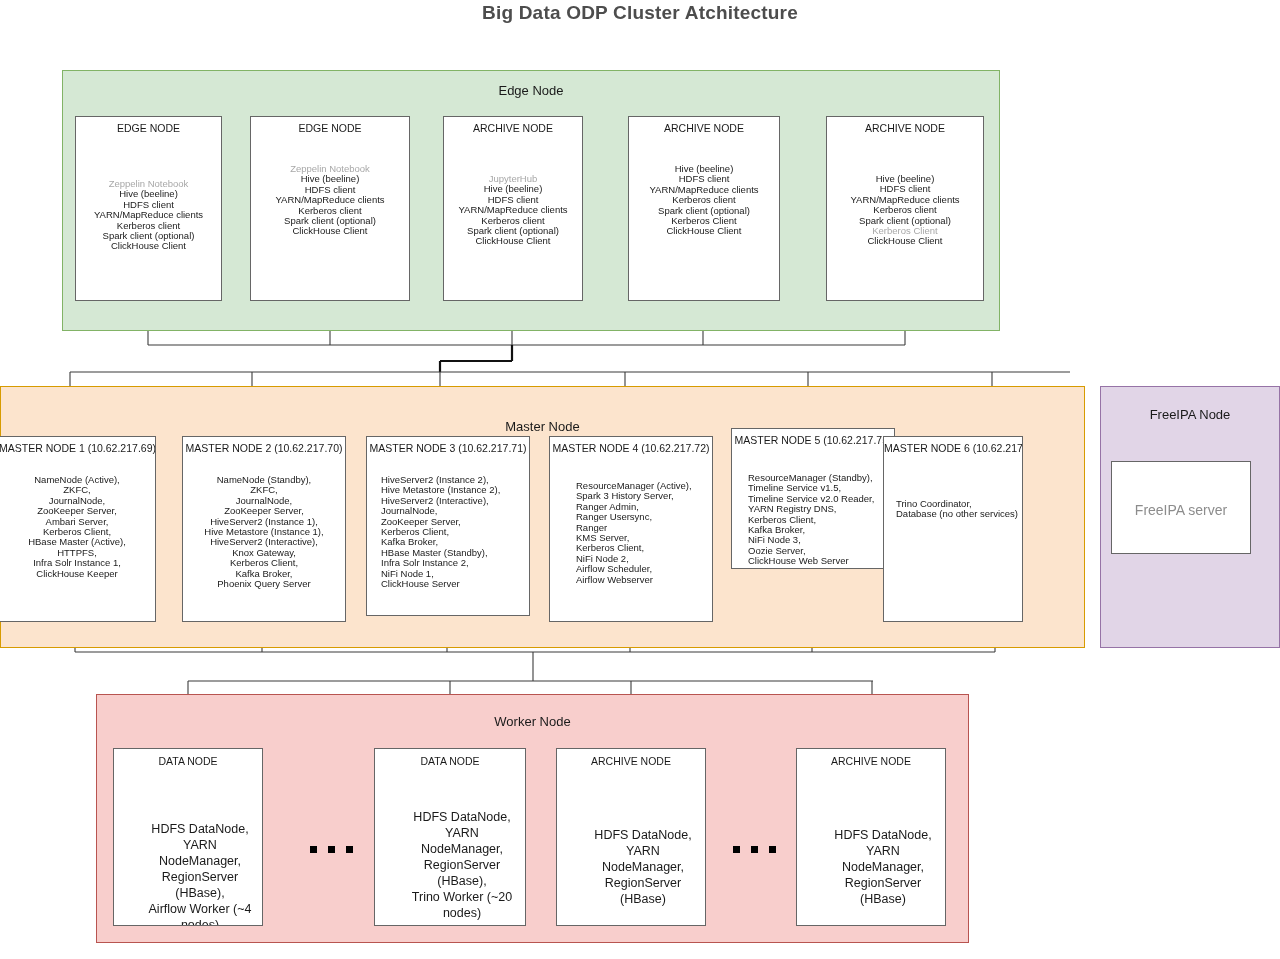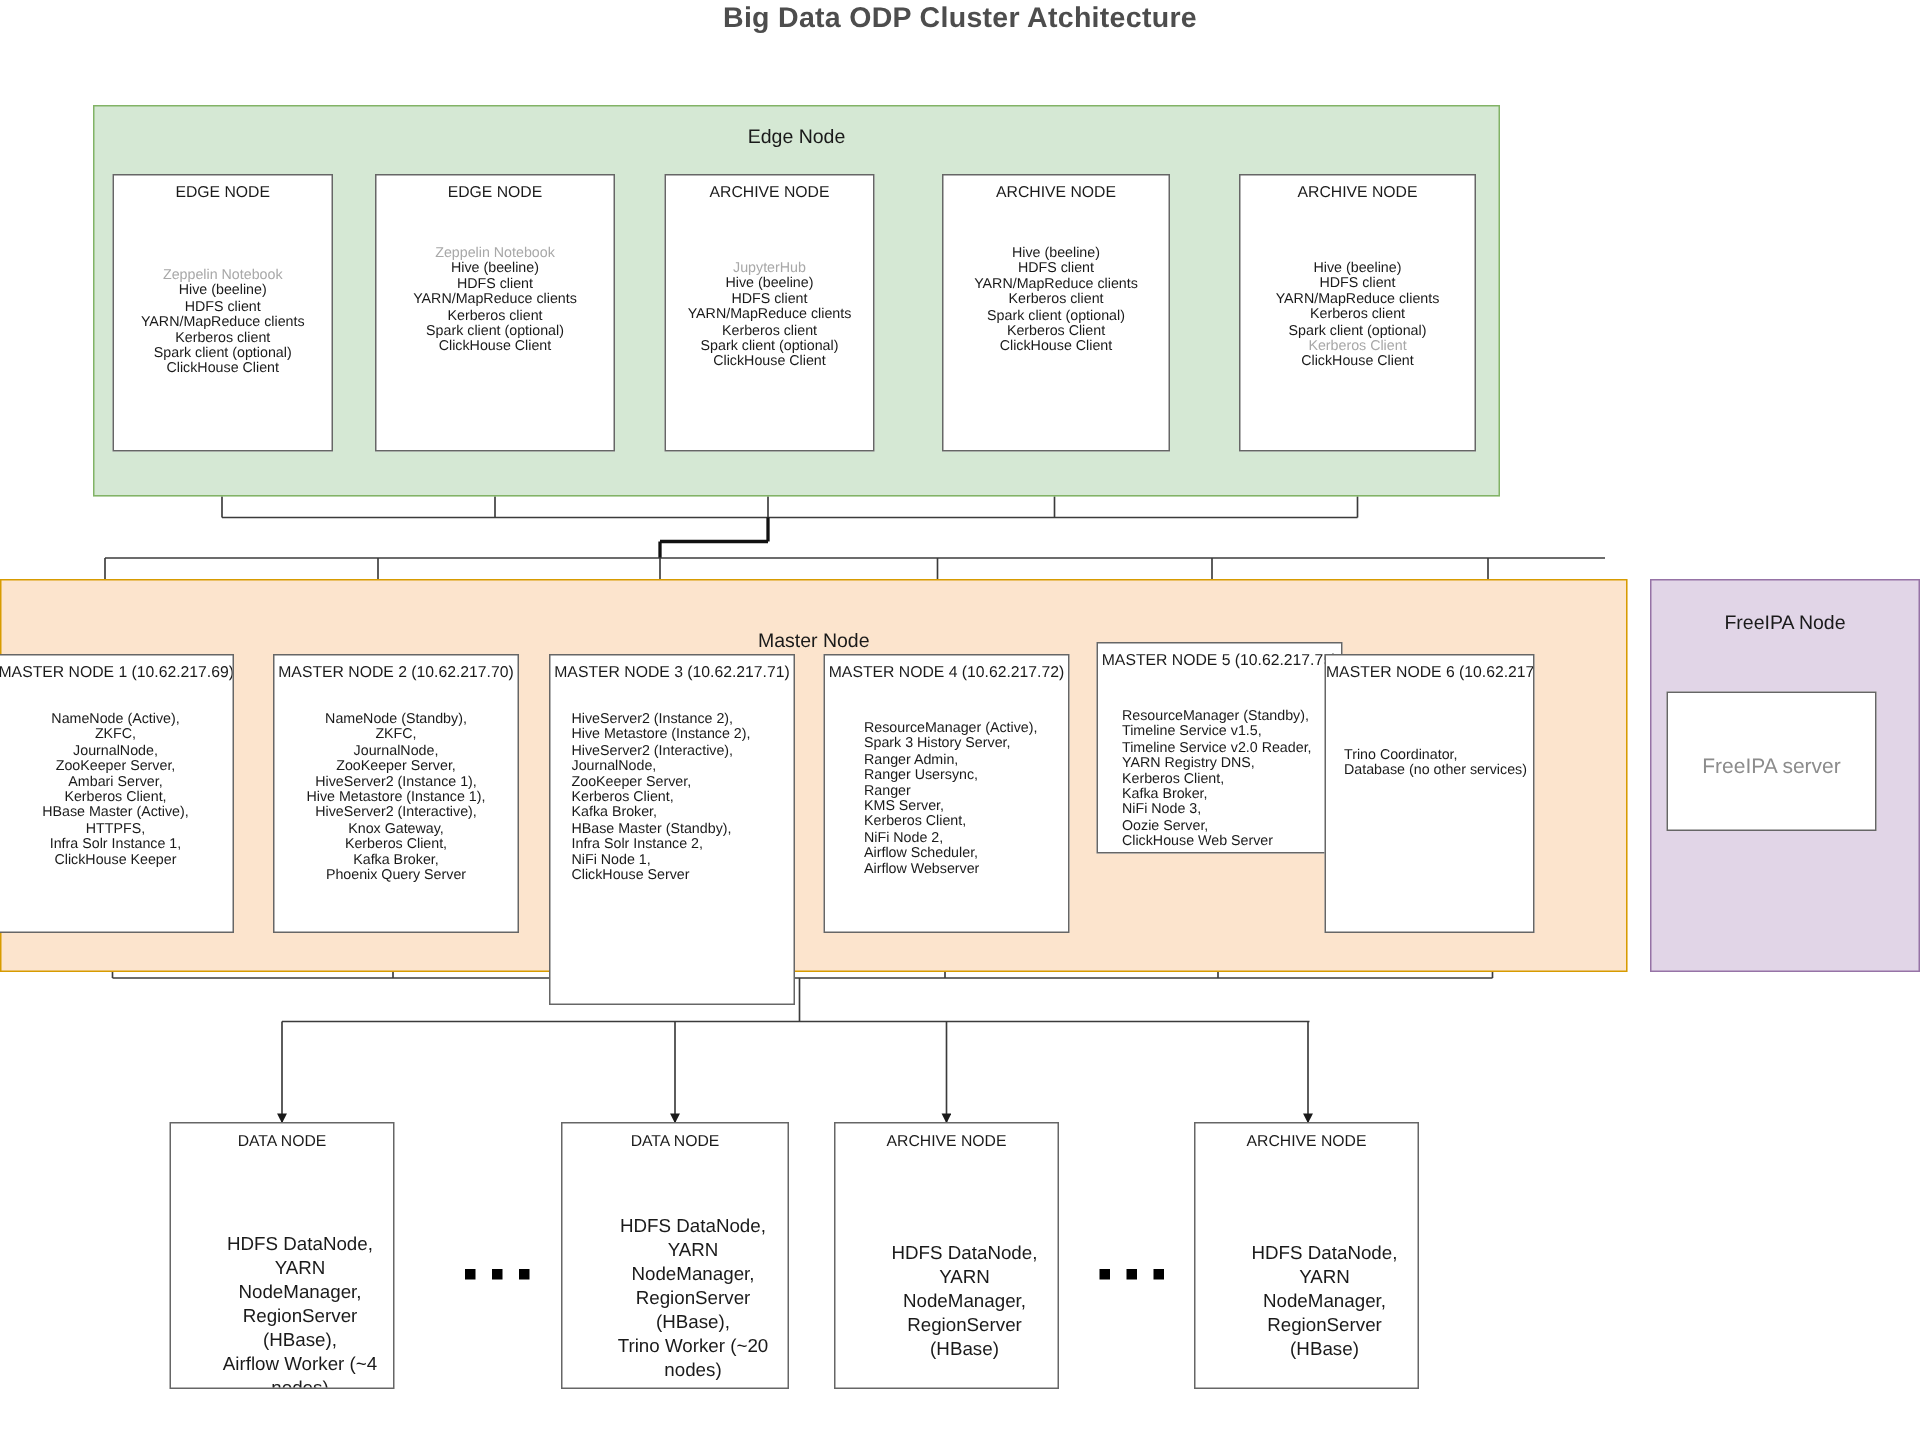--- a/index.html
+++ b/index.html
@@ -243,21 +243,21 @@
         <div class="svc">HiveServer2 (Instance 1),</div>
         <div class="svc">Hive Metastore (Instance 1),</div>
         <div class="svc">HiveServer2 (Interactive),</div>
         <div class="svc">Knox Gateway,</div>
         <div class="svc">Kerberos Client,</div>
         <div class="svc">Kafka Broker,</div>
         <div class="svc">Phoenix Query Server</div>
       </div>
   </div>
 
-  <div class="node" style="left:366px; top:436px; width:164px; height:234px;">
+  <div class="node" style="left:366px; top:436px; width:164px; height:180px;">
     <div class="node-head">MASTER NODE 3 (10.62.217.71)</div>
     <div class="node-body left" style="top:38px;">
         <div class="svc">HiveServer2 (Instance 2),</div>
         <div class="svc">Hive Metastore (Instance 2),</div>
         <div class="svc">HiveServer2 (Interactive),</div>
         <div class="svc">JournalNode,</div>
         <div class="svc">ZooKeeper Server,</div>
         <div class="svc">Kerberos Client,</div>
         <div class="svc">Kafka Broker,</div>
         <div class="svc">HBase Master (Standby),</div>
@@ -306,20 +306,23 @@
       </div>
   </div>
 
   <div class="section sec-ipa" style="left:1100px; top:386px; width:180px; height:262px;">
     <div class="section-title" style="top:20px;">FreeIPA Node</div>
   </div>
   <div class="node" style="left:1111px; top:461px; width:140px; height:93px;">
     <div class="ipa-inner-label" style="top:40px;">FreeIPA server</div>
   </div>
 
+  <div class="section sec-worker" style="left:96px; top:694px; width:873px; height:249px;">
+    <div class="section-title" style="top:19px;">Worker Node</div>
+  </div>
 
   <div class="node" style="left:113px; top:748px; width:150px; height:178px;">
     <div class="node-head" style="top:6px;">DATA NODE</div>
     <div class="node-body big" style="top:72px;">
         <div>HDFS DataNode, YARN</div>
         <div>NodeManager,</div>
         <div>RegionServer (HBase),</div>
         <div>Airflow Worker (~4 nodes)</div>
       </div>
   </div>

